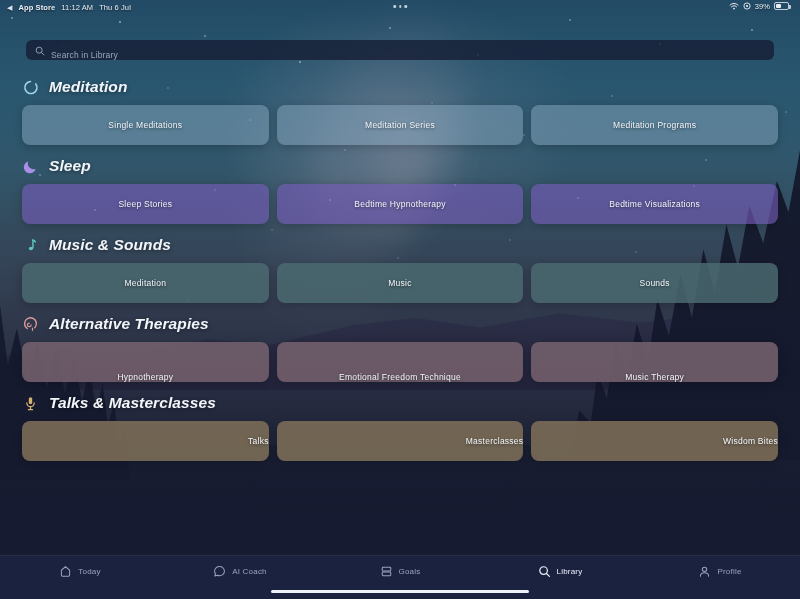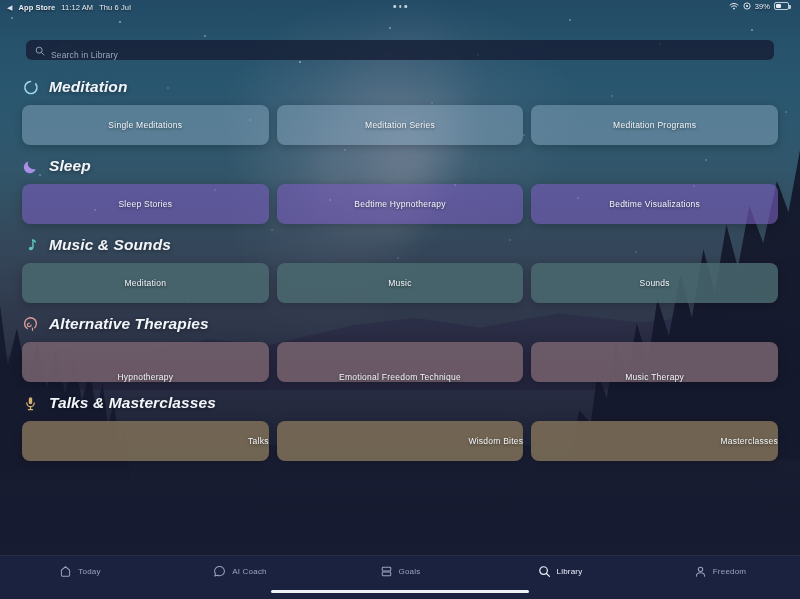--- a/index.html
+++ b/index.html
@@ -397,24 +397,24 @@
           <path d="M9 12.4v3.1M6.8 15.5h4.4" stroke="#d6b272" stroke-width="1.3" stroke-linecap="round"></path>
         </svg>
       </span>
       <span class="section-title">Talks &amp; Masterclasses</span>
     </div>
     <div class="cards cards-talks">
       <div class="card">
         <span class="card-label">Talks</span>
       </div>
       <div class="card">
+        <span class="card-label">Masterclasses</span>
+      </div>
+      <div class="card">
         <span class="card-label">Wisdom Bites</span>
-      </div>
-      <div class="card">
-        <span class="card-label">Masterclasses</span>
       </div>
     </div>
   </div>
 
 </div>
 
 <div id="tab-bar">
 
   <div class="tab">
     <span>
@@ -454,17 +454,17 @@
     <span class="tab-label">Library</span>
   </div>
 
   <div class="tab">
     <span>
       <svg width="13" height="13" viewBox="0 0 14 14" fill="none">
         <circle cx="7" cy="4.7" r="2.4" stroke="#9aa3bb" stroke-width="1.1"></circle>
         <path d="M2.6 12c0-2.3 2-3.6 4.4-3.6s4.4 1.3 4.4 3.6" stroke="#9aa3bb" stroke-width="1.1" stroke-linecap="round"></path>
       </svg>
     </span>
-    <span class="tab-label">Freedom</span>
+    <span class="tab-label">Profile</span>
   </div>
 
   <div class="home-indicator"></div>
 </div>
 
 </body></html>

